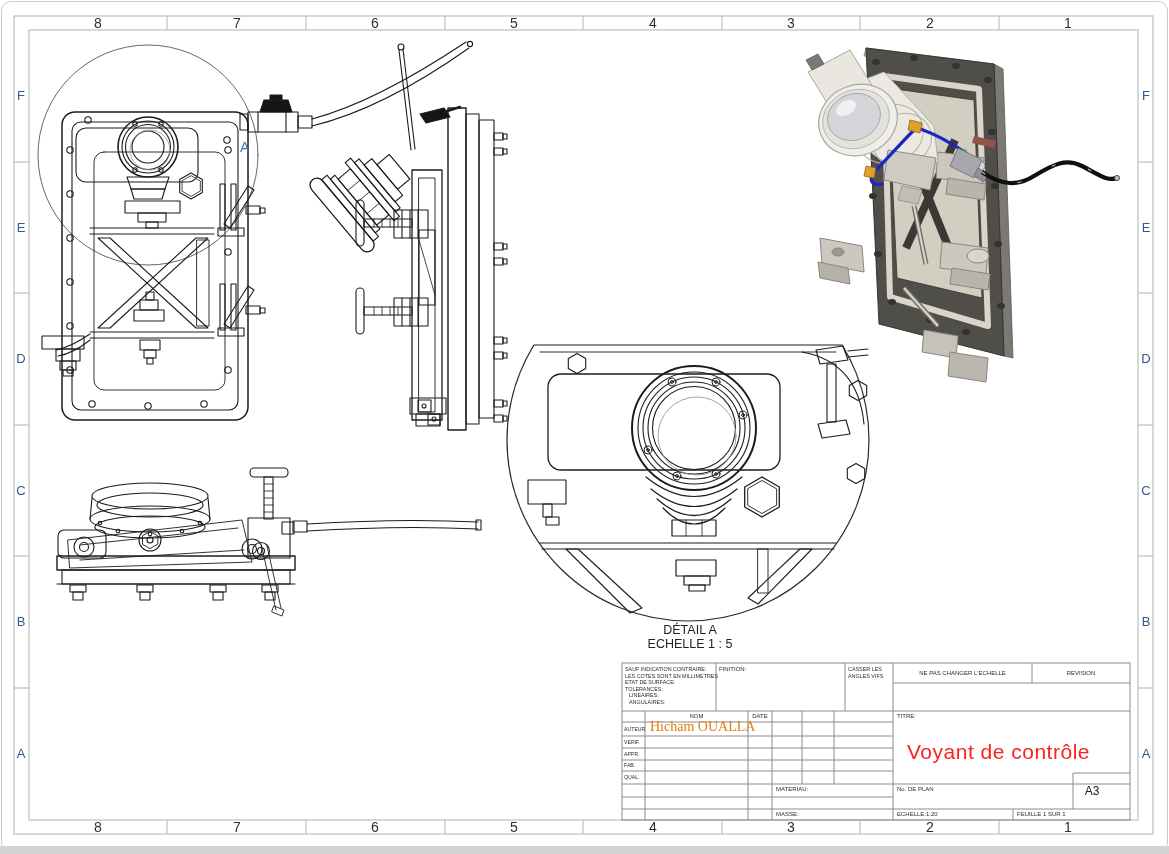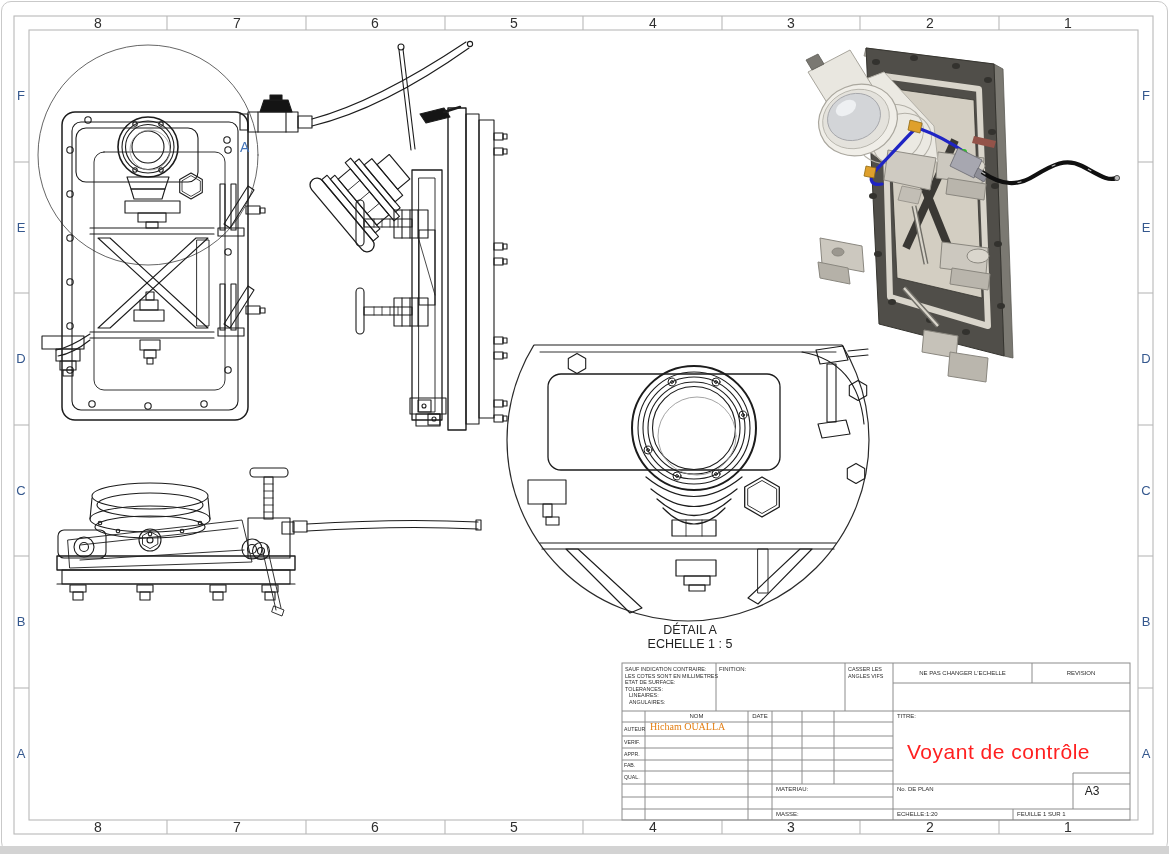--- a/index.html
+++ b/index.html
@@ -8,21 +8,21 @@
   #winframe{position:absolute;left:1px;top:1px;width:1165px;height:849px;
             border:1px solid #c9c9c9;border-radius:10px;}
   #winbottom{position:absolute;left:0;bottom:0;width:1169px;height:8px;background:#d3d3d3;}
   svg{position:absolute;left:0;top:0;}
   
   .tbtxt{position:absolute;color:#2c2c2c;font-size:6px;line-height:7px;white-space:nowrap;}
   .tbnotes{font-size:5.4px;line-height:6.6px;}
   .tbnotes .ind{padding-left:4px;}
   .tbcenter{display:flex;align-items:center;justify-content:center;}
   .rowlab{font-size:5.2px;display:flex;align-items:center;}
-  .author{font-family:"Liberation Serif",serif;font-size:10px;color:#e27d12;}
+  .author{font-family:"Liberation Serif",serif;font-size:14px;color:#e27d12;}
   .bigtitle{font-size:21px;color:#ff2020;letter-spacing:0.5px;}
   .a3{font-size:12px;color:#222;}
 </style>
 </head>
 <body>
 
 <div id="stage">
   <div id="winframe"></div>
 
   <svg width="1169" height="854" viewBox="0 0 1169 854">

